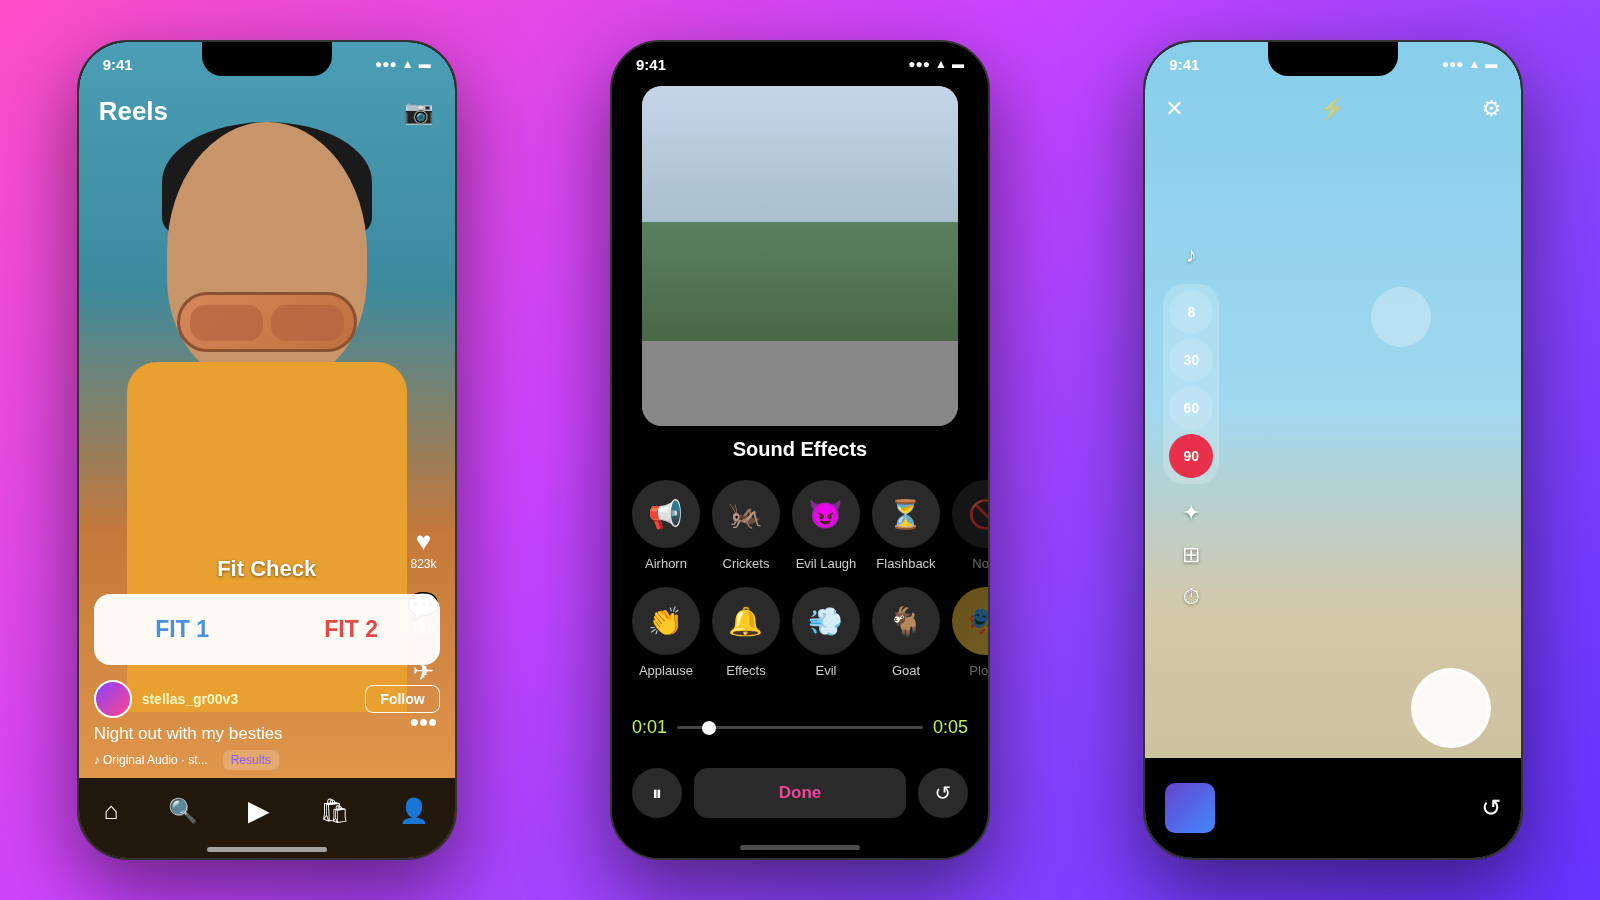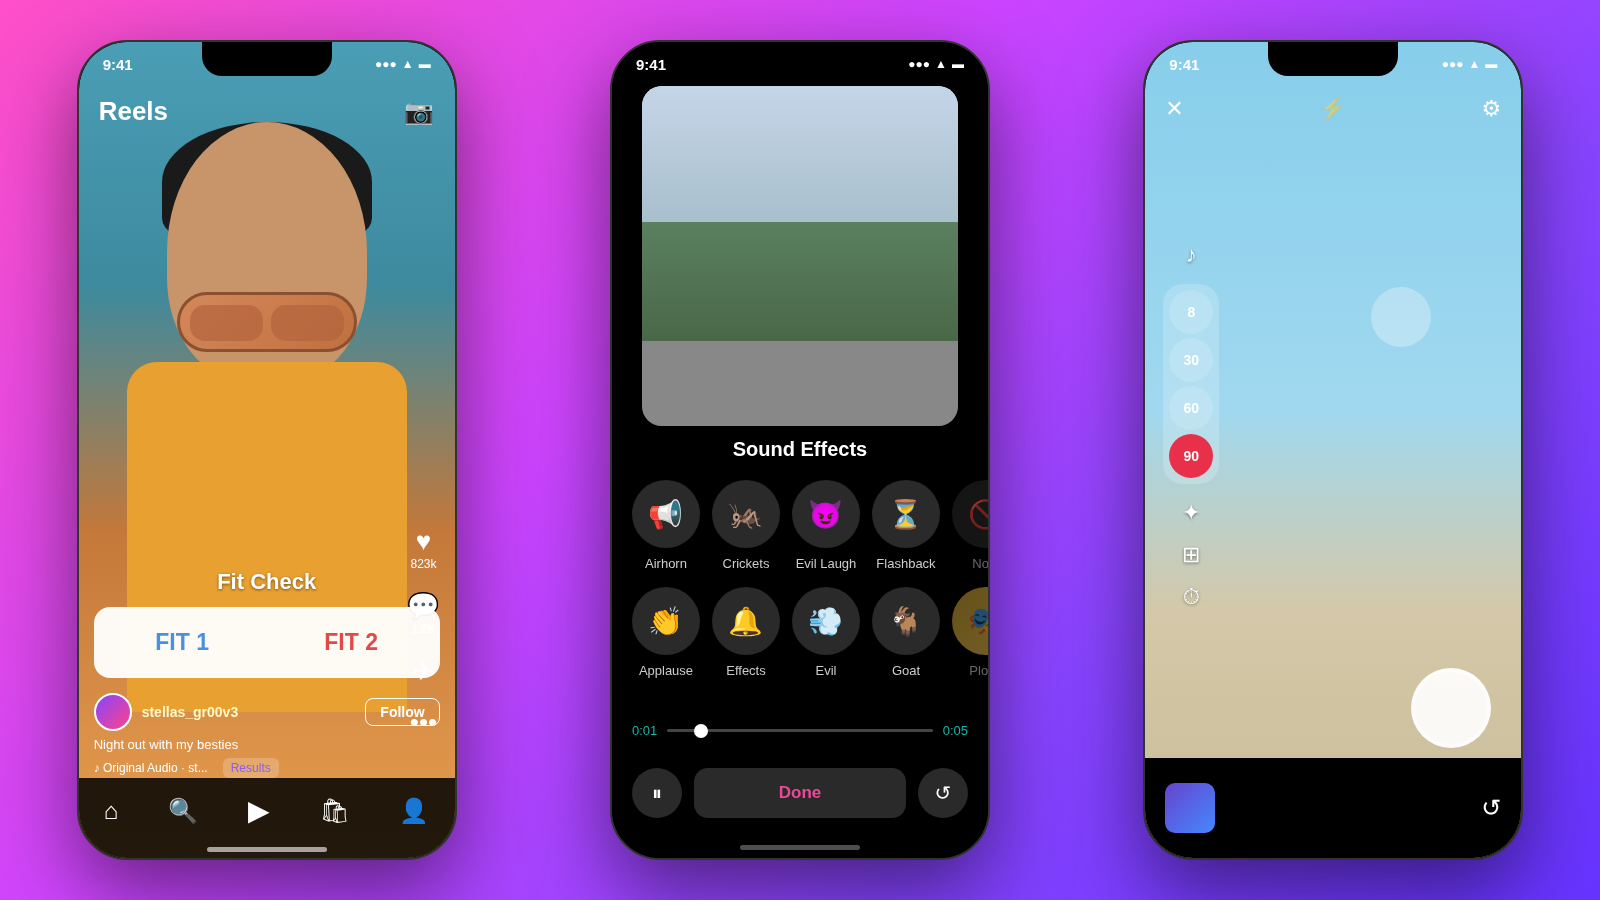--- a/index.html
+++ b/index.html
@@ -135,21 +135,21 @@
       z-index: 50;
     }
     .reels-title {
       color: #fff;
       font-size: 26px;
       font-weight: 700;
     }
     
     .reels-overlay {
       position: absolute;
-      bottom: 80px;
+      bottom: 88px;
       left: 0; right: 0;
       padding: 0 15px;
       z-index: 50;
     }
     .fit-check-title {
       color: #fff;
       font-size: 22px;
       font-weight: 700;
       text-align: center;
       text-shadow: 0 1px 3px rgba(0,0,0,0.5);
@@ -196,21 +196,21 @@
       background: transparent;
       border: 1.5px solid #fff;
       color: #fff;
       padding: 5px 14px;
       border-radius: 8px;
       font-size: 14px;
       font-weight: 600;
     }
     .caption {
       color: #fff;
-      font-size: 13px;
+      font-size: 17px;
       margin-top: 6px;
     }
     .audio-row {
       display: flex;
       align-items: center;
       gap: 15px;
       margin-top: 6px;
     }
     .audio-text { color: #fff; font-size: 12px; }
     .results-btn {
@@ -331,21 +331,21 @@
     }
     
     .timeline-bar {
       position: absolute;
       bottom: 120px;
       left: 20px; right: 20px;
       display: flex;
       align-items: center;
       gap: 10px;
     }
-    .time-text { color: #14b8a6; font-size: 13px; }
+    .time-text { color: #bef264; font-size: 18px; }
     .timeline-track {
       flex: 1;
       height: 3px;
       background: #444;
       border-radius: 2px;
       position: relative;
     }
     .timeline-dot {
       position: absolute;
       left: 10%;

